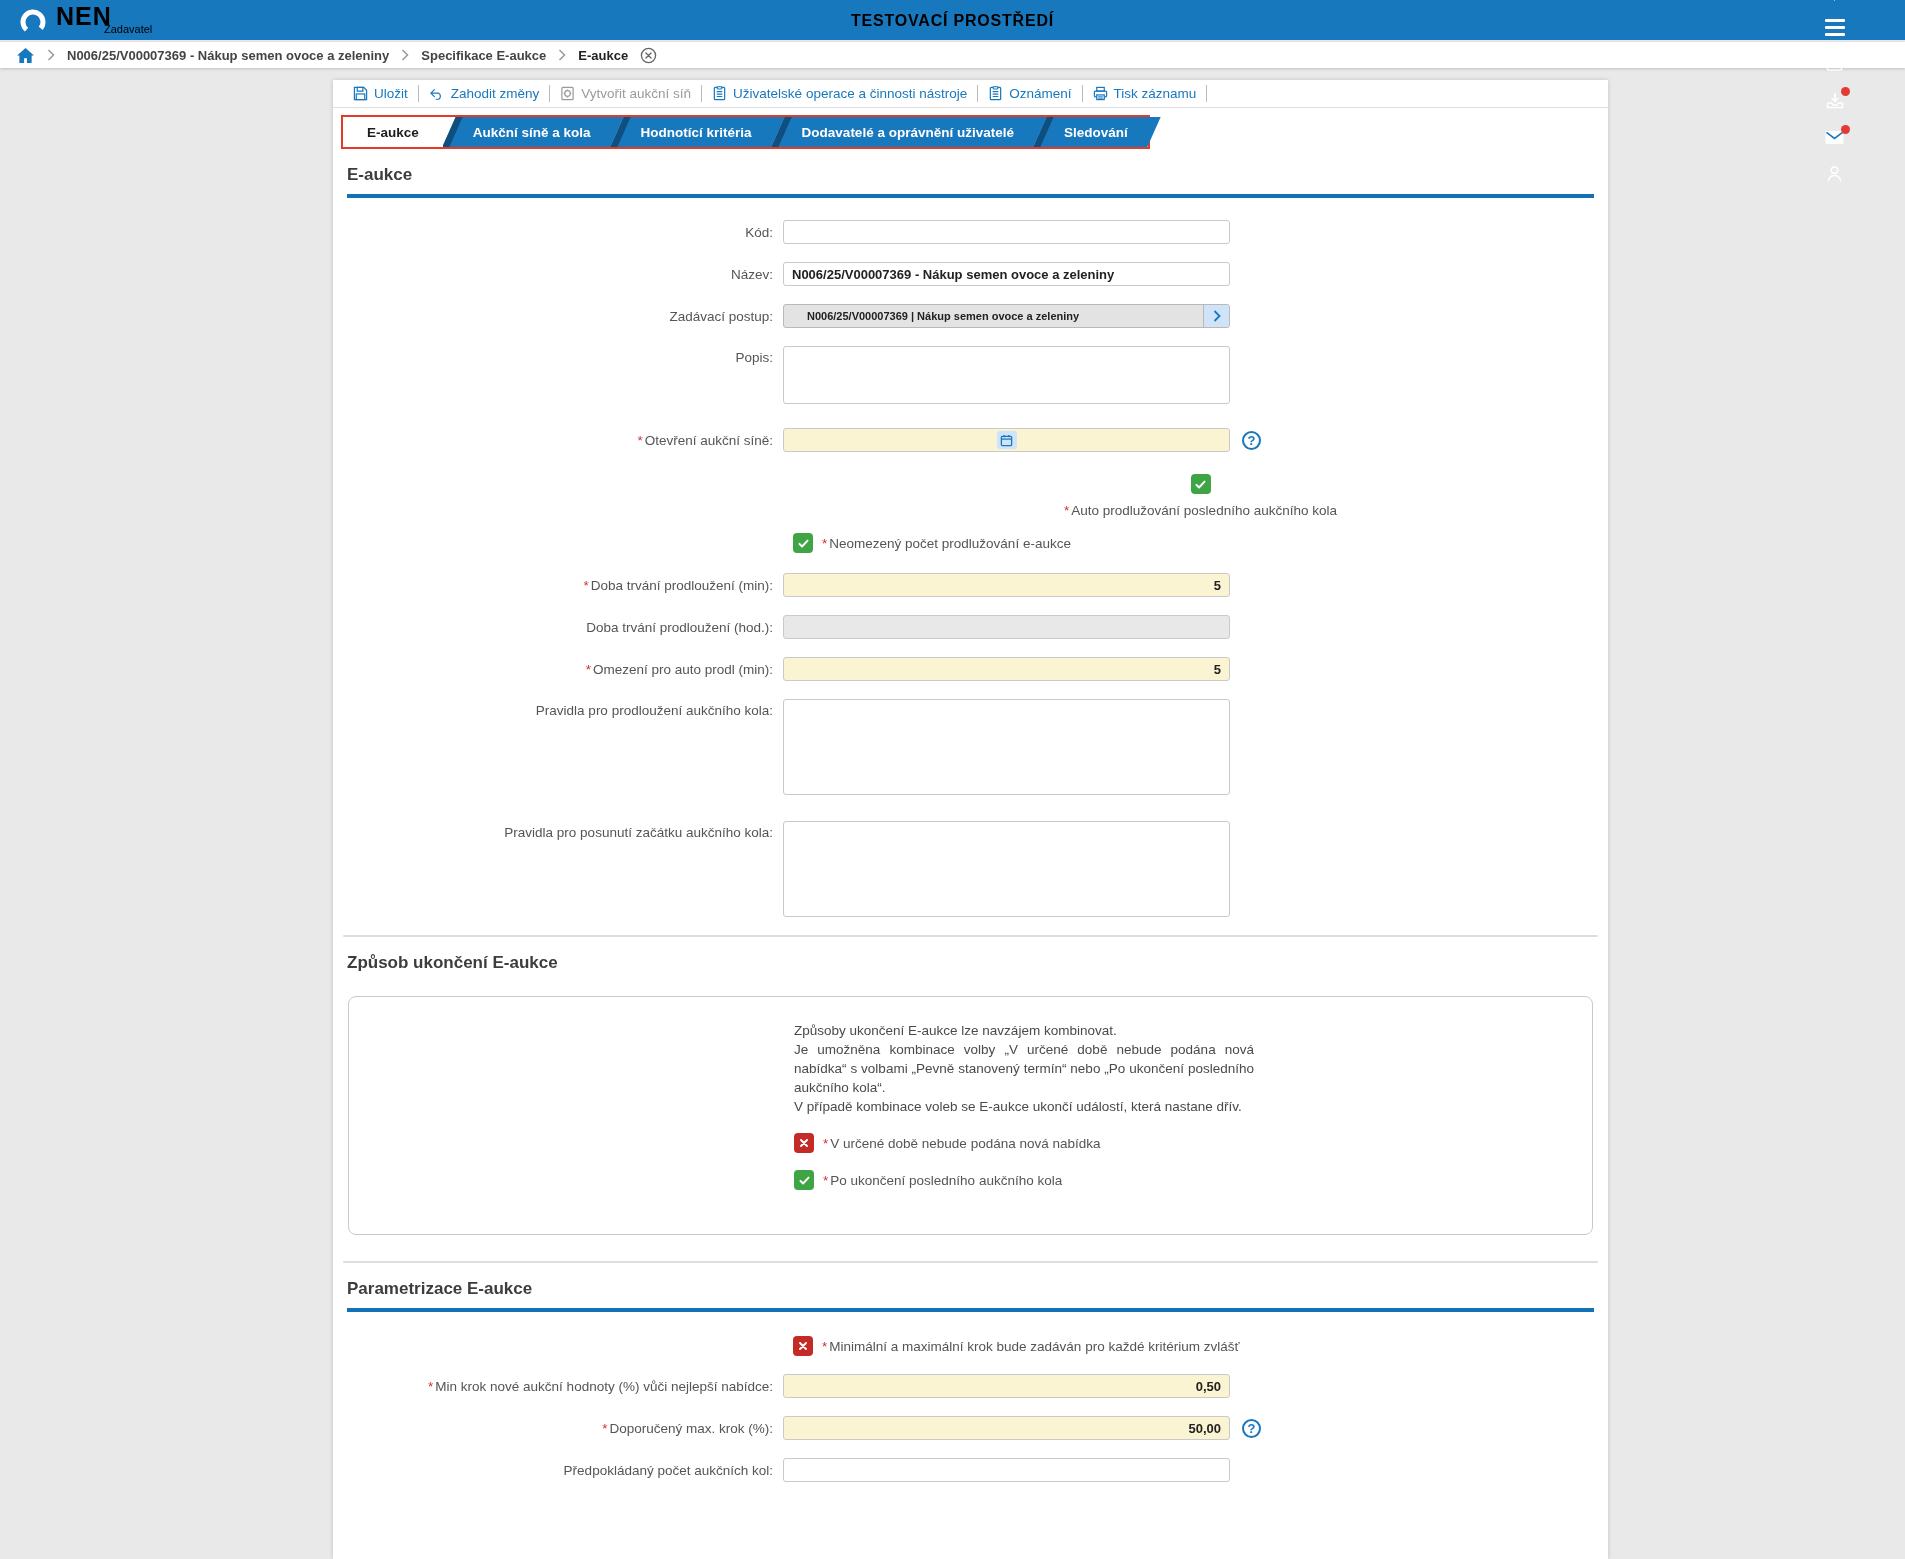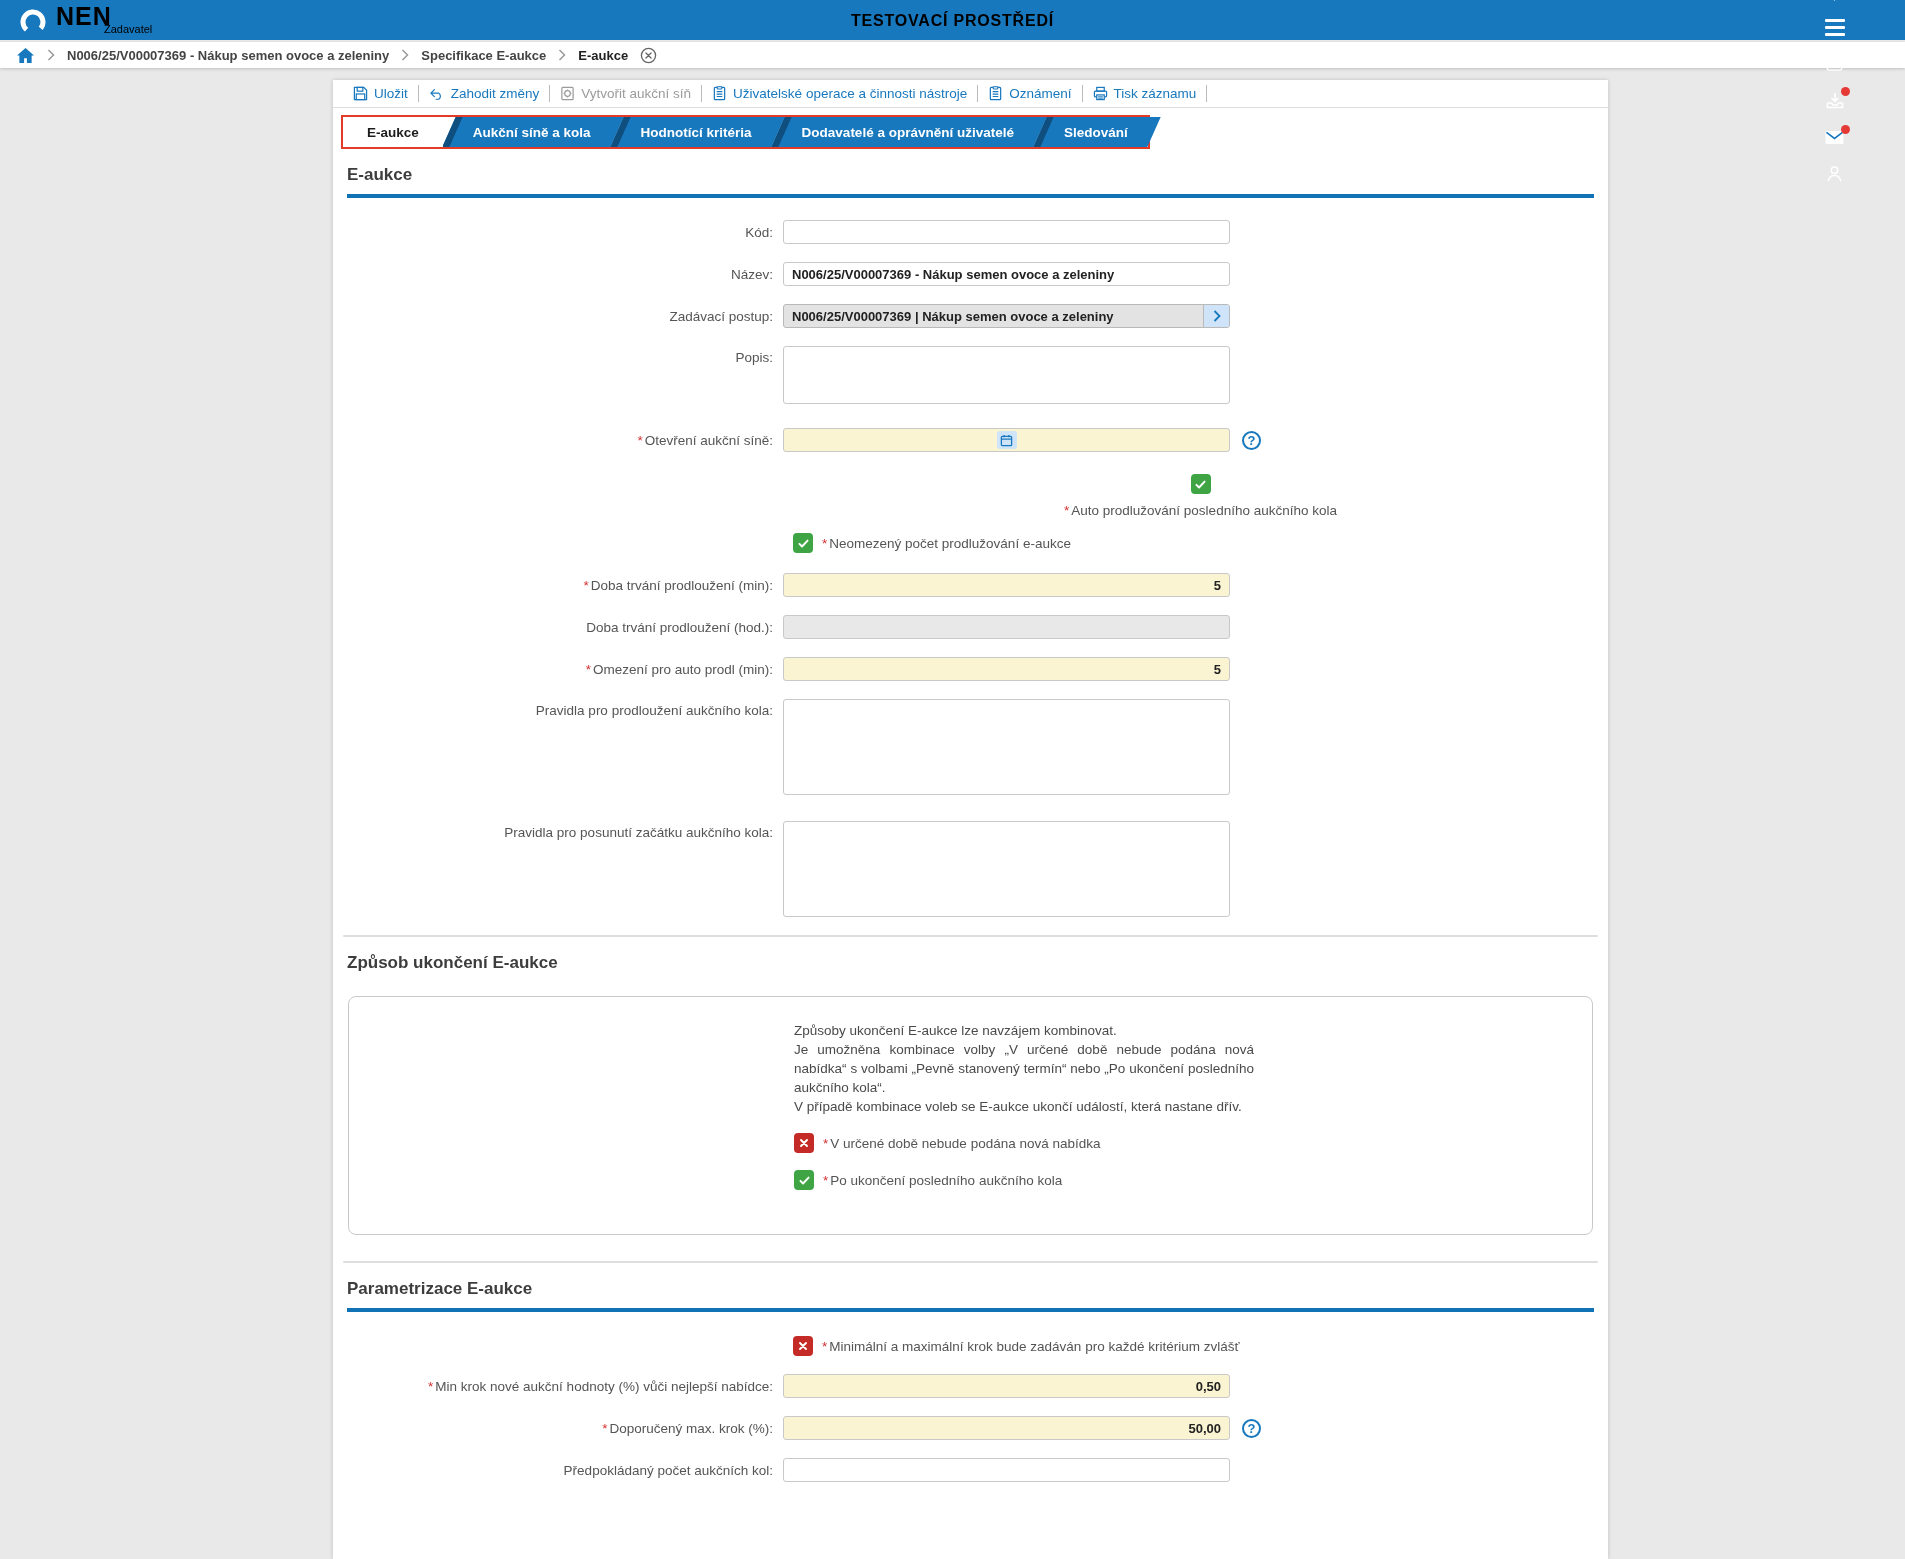--- a/index.html
+++ b/index.html
@@ -69,21 +69,21 @@
   .tarea { width:447px; border:1px solid #c9c9c9; border-radius:3px; resize:none; font-family:"Liberation Sans",sans-serif; font-size:13px; padding:4px 8px; }
   .tarea.h58 { height:58px; } .tarea.h96 { height:96px; }
 
   .datefield { width:447px; height:24px; border:1px solid #c9c9c9; border-radius:3px; display:flex; align-items:center; justify-content:center; cursor:pointer; background:#fff; }
   .datefield.req-bg { background:#faf4d2; }
   .calbtn { width:20px; height:18px; background:#cfe4f8; border-radius:3px; display:flex; align-items:center; justify-content:center; }
 
   .help { width:19px; height:19px; border:2px solid #1878be; border-radius:50%; color:#1878be; font-size:13px; font-weight:bold; display:flex; align-items:center; justify-content:center; margin-left:12px; cursor:pointer; background:#fff; }
 
   .lookup { width:447px; height:24px; background:#e3e3e3; border:1px solid #b9b9b9; border-radius:3px; display:flex; align-items:center; overflow:hidden; cursor:pointer; }
-  .lookup-val { flex:1; font-size:13px; font-weight:bold; color:#222; padding:0 8px; white-space:nowrap; }
+  .lookup-val { flex:1; font-size:11px; font-weight:bold; color:#222; padding:0 23px; white-space:nowrap; }
   .lookup-btn { width:26px; height:100%; background:#cfe4f8; display:flex; align-items:center; justify-content:center; border-left:1px solid #b9b9b9; }
 
   
   .cbrow { display:flex; align-items:center; gap:9px; margin:0 0 15px 460px; }
   .cbrow .cblabel { font-size:13.5px; color:#555; }
   .cbox { width:20px; height:20px; border-radius:4px; display:flex; align-items:center; justify-content:center; cursor:pointer; flex:none; }
   .cbox.green { background:#3fa544; }
   .cbox.lightgreen { background:#a5d4a8; }
   .cbox.red { background:#c42b26; }
 

